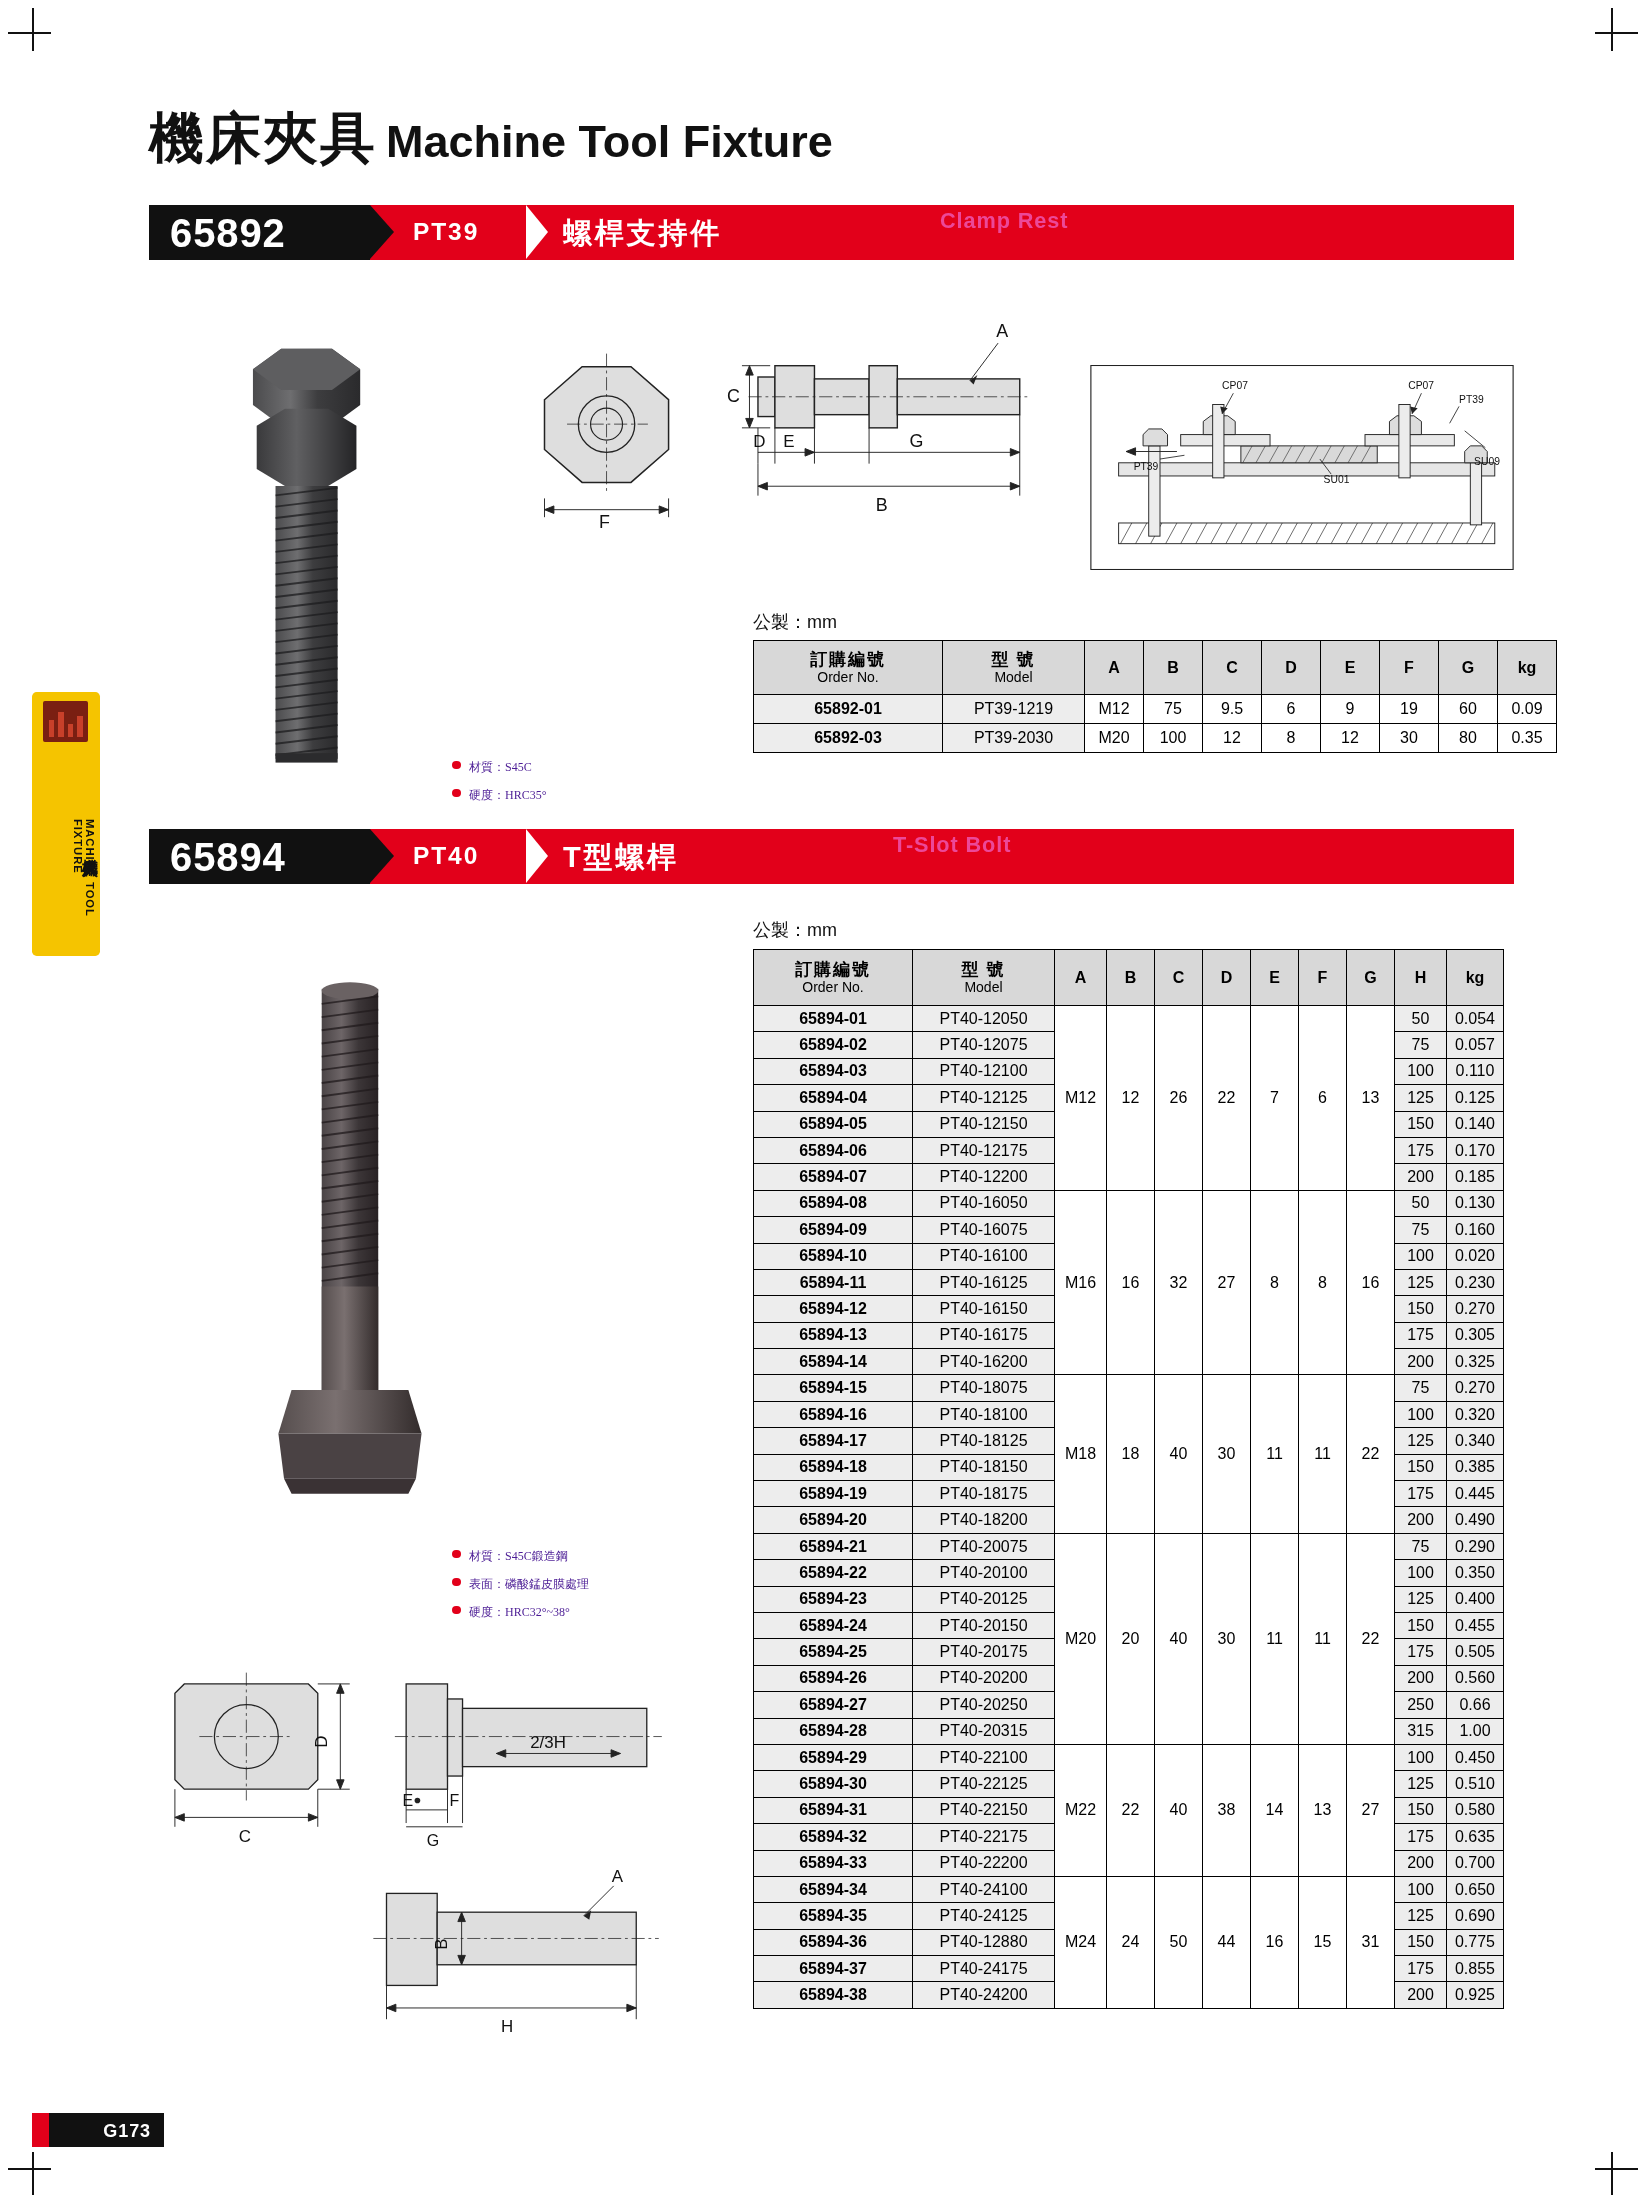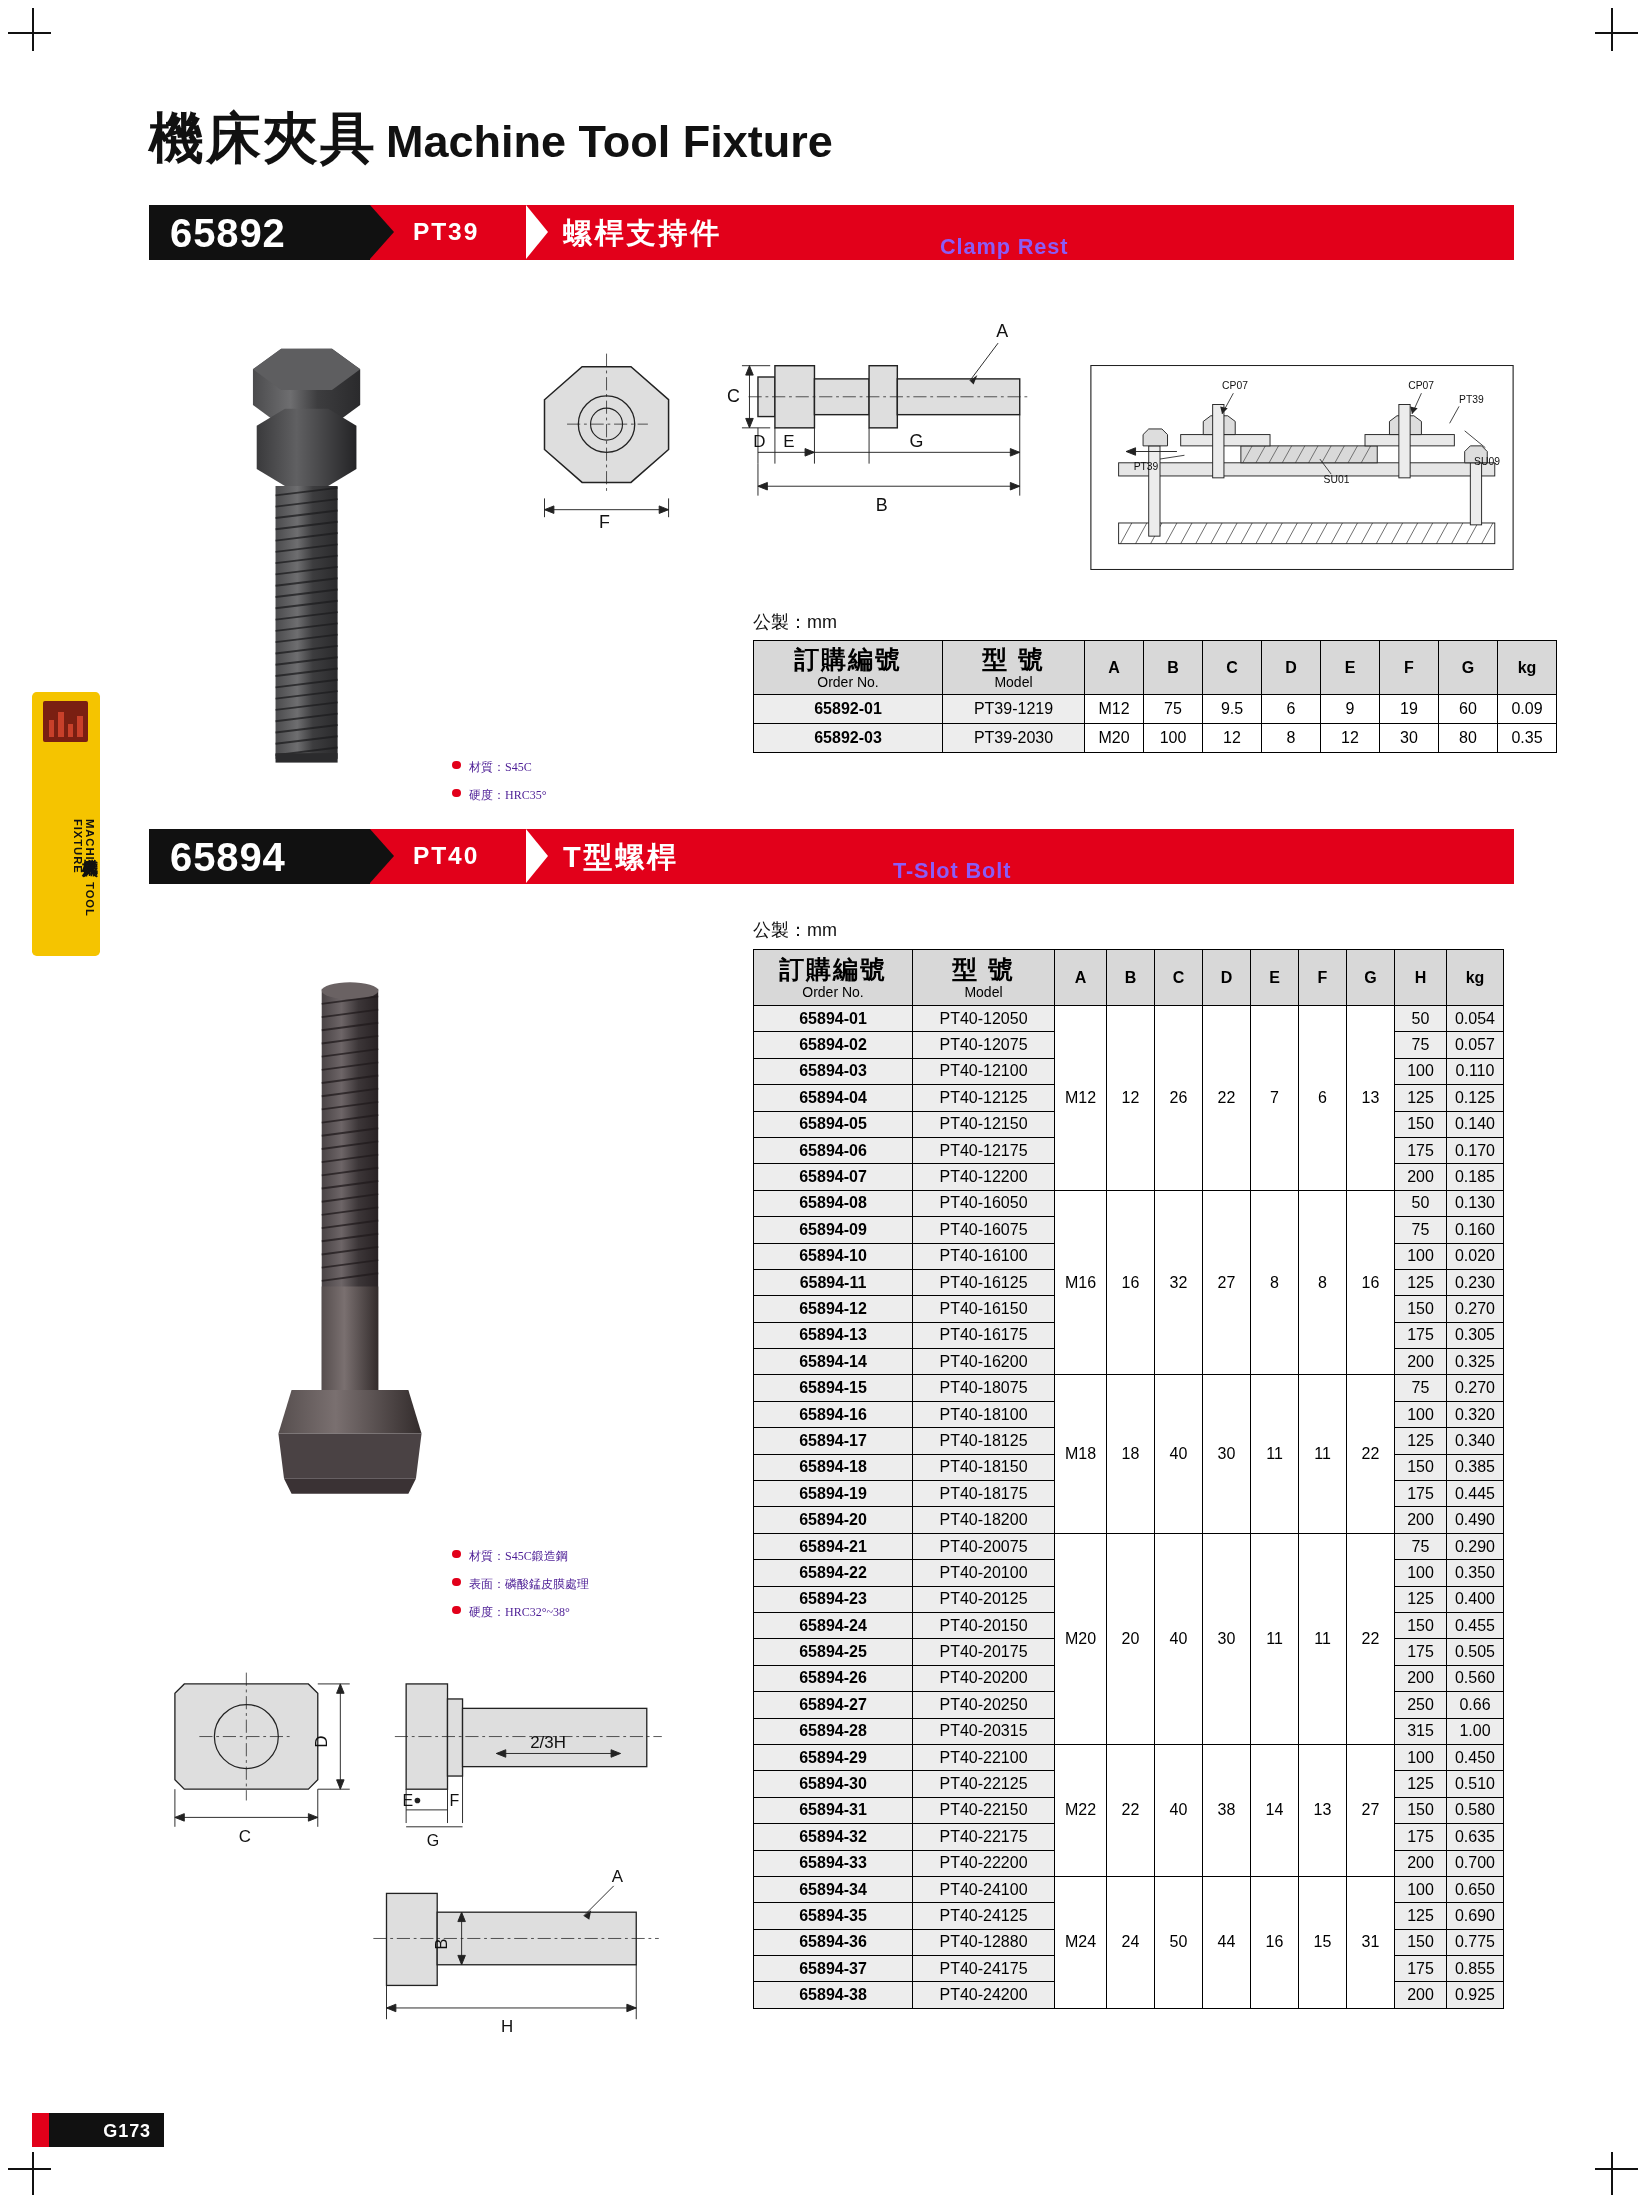--- a/index.html
+++ b/index.html
@@ -24,36 +24,36 @@
   .banner{position:absolute;height:55px;left:149px;width:1365px;}
   .banner .blk{position:absolute;left:0;top:0;height:55px;width:221px;background:#111;}
   .banner .blk-arrow{position:absolute;left:221px;top:0;width:0;height:0;
       border-top:27px solid transparent;border-bottom:27px solid transparent;border-left:24.5px solid #111;}
   .banner .red{position:absolute;left:221px;top:0;right:0;height:55px;background:#e2001a;}
   .banner .num{position:absolute;left:21px;top:5.6px;color:#fff;font-size:40px;font-weight:bold;letter-spacing:0.9px;}
   .banner .code{position:absolute;left:264px;top:13px;color:#fff;font-size:24.5px;font-weight:bold;letter-spacing:1.9px;}
   .banner .sep{position:absolute;left:377px;top:0;width:0;height:0;
       border-top:27px solid transparent;border-bottom:27px solid transparent;border-left:22.6px solid #fff;}
   .banner .name-cn{position:absolute;left:414px;top:9.4px;color:#fff;font-size:29px;font-weight:bold;letter-spacing:2.8px;}
-  .banner .name-en{position:absolute;top:29px;color:#8b5cf6;font-size:21.7px;font-weight:bold;letter-spacing:0.9px;}
+  .banner .name-en{position:absolute;top:3px;color:#ec4899;font-size:21.7px;font-weight:bold;letter-spacing:0.9px;}
 
   
   .sidetab{position:absolute;left:32px;top:692px;width:68px;height:264px;background:#f5c400;border-radius:4.7px;}
   .sidetab .icon{position:absolute;left:11.3px;top:9.4px;width:45px;height:41px;background:#7a1f12;border-radius:1.9px;}
   .sidetab .icon .bar{position:absolute;bottom:5.6px;width:5.6px;background:#c8402a;}
   .sidetab .vt{position:absolute;left:0;top:62px;width:68px;height:188px;
      writing-mode:vertical-rl;text-orientation:upright;
      font-size:16px;font-weight:bold;color:#111;letter-spacing:0.9px;text-align:center;}
 
   
   table.spec{border-collapse:collapse;position:absolute;font-size:16px;}
   table.spec th,table.spec td{border:0.9px solid #000;text-align:center;padding:0;}
   table.spec thead th{background:#d8d8d8;font-weight:bold;}
   .hdr2{line-height:1.15;}
-  .hdr2 .cn{font-size:25px;font-weight:bold;letter-spacing:1.9px;}
+  .hdr2 .cn{font-size:17px;font-weight:bold;letter-spacing:1.9px;font-family:Liberation Serif, serif;}
   .hdr2 .en{font-size:14px;font-weight:normal;}
   .ordno{font-weight:bold;background:#ededed;}
   .mdl{background:#ededed;}
   .grey{background:#ededed;}
 
   .mmlabel{position:absolute;font-size:18px;color:#111;}
 
   
   .bullets{position:absolute;font-size:12px;color:#4c1d95;line-height:28px;font-family:Liberation Serif, serif;}
   .bullets .b{display:block;white-space:nowrap;}

